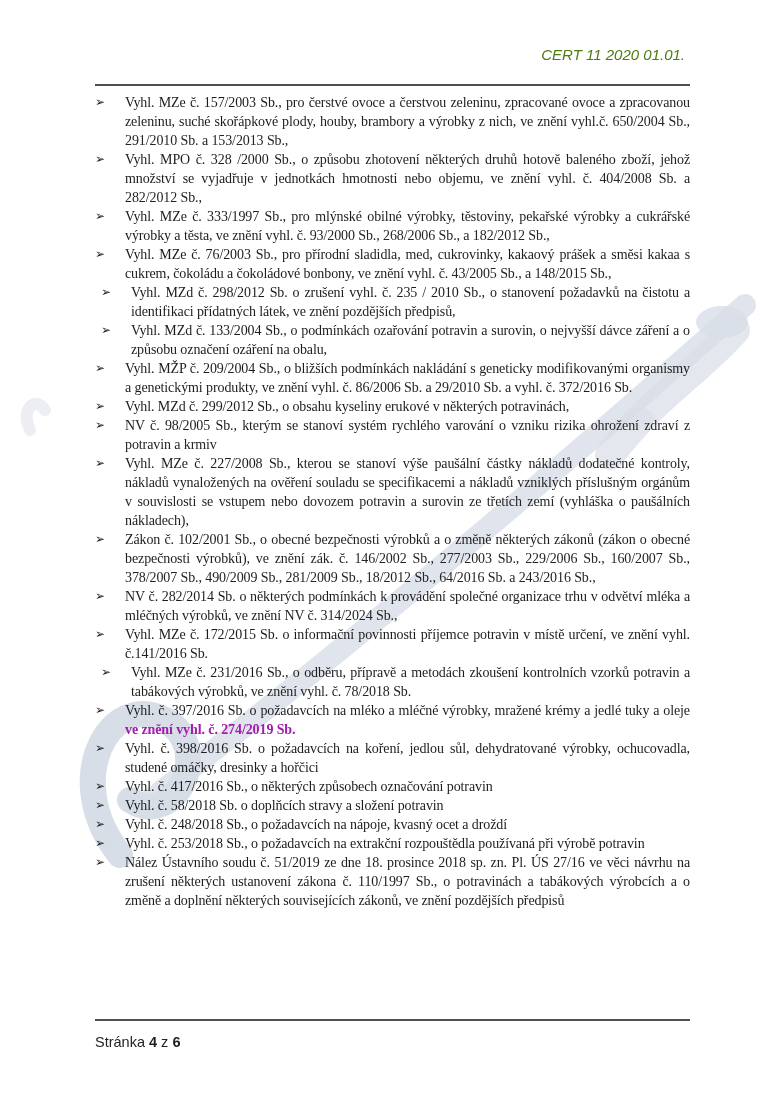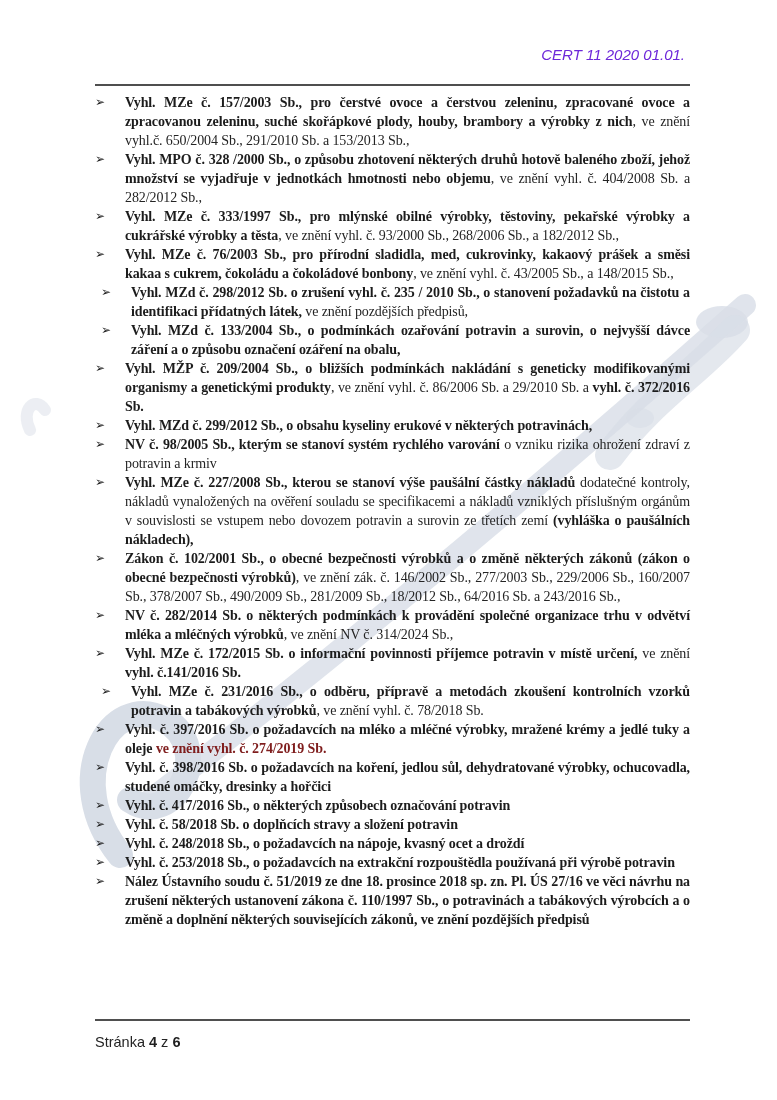--- a/index.html
+++ b/index.html
@@ -14,42 +14,42 @@
   .watermark{
     position:absolute;left:0;top:0;width:777px;height:1100px;
     z-index:0;pointer-events:none;
   }
   .content{position:relative;z-index:1;}
   .header-text{
     position:absolute;top:46px;right:92px;
     font-family:"Liberation Sans", sans-serif;
     font-style:italic;
     font-size:15px;
-    color:#6d28d9;
+    color:#4d7c0f;
   }
   .header-rule{
     position:absolute;top:84px;left:95px;width:595px;height:2px;
     background:#4f4f4f;
   }
   .reg-list{
     position:absolute;top:93px;left:95px;width:595px;
     font-size:14px;line-height:19px;letter-spacing:-0.1px;
   }
   .item{display:flex;}
   .item.indent{padding-left:6px;}
   .marker{
     flex:0 0 30px;width:30px;
     font-family:"DejaVu Sans", sans-serif;
     font-size:12px;line-height:19px;
     color:#1c1c1c;
   }
   .body{flex:1;text-align:justify;}
-  .seg-b{font-weight:bold;}
+  .seg-b{font-weight:normal;}
   .seg-r{font-weight:normal;color:#242424;}
-  .seg-rb{font-weight:bold;color:#7f1d1d;}
+  .seg-rb{font-weight:bold;color:#a21caf;}
   .footer-rule{
     position:absolute;top:1019px;left:95px;width:595px;height:2px;
     background:#4f4f4f;
   }
   .footer-text{
     position:absolute;top:1034px;left:95px;width:595px;
     font-family:"Liberation Sans", sans-serif;
     font-size:14.5px;color:#1f1f1f;
   }
   .footer-text .seg-b{font-weight:bold;}

